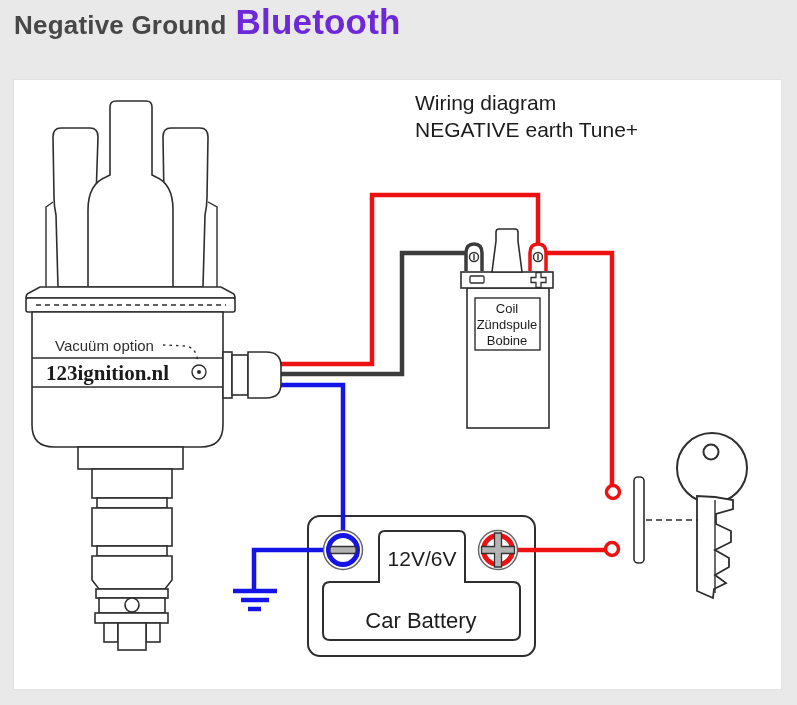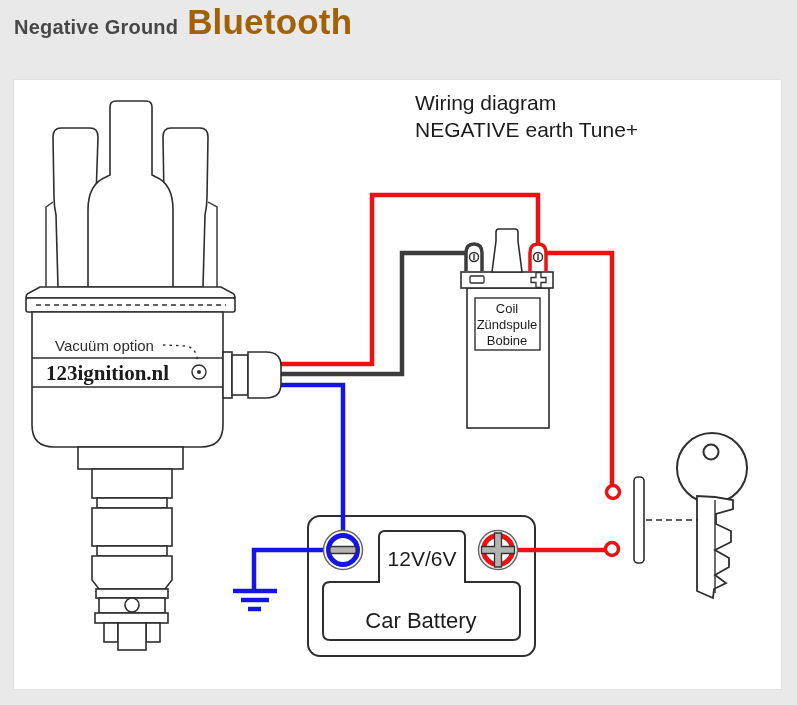--- a/index.html
+++ b/index.html
@@ -6,21 +6,21 @@
   body{
     width:797px;height:705px;position:relative;overflow:hidden;
     background:#e9e9e9;
     font-family:"Liberation Sans",sans-serif;
   }
   .page-header{
     position:absolute;left:14px;top:2px;
     display:flex;align-items:baseline;gap:9px;
     color:#474747;
   }
-  .page-header .h-prefix{font-size:20px;font-weight:700;letter-spacing:.2px;}
+  .page-header .h-prefix{font-size:26px;font-weight:700;letter-spacing:.2px;}
   .page-header .h-highlight{font-size:35px;font-weight:700;letter-spacing:.2px;}
   .page-header .h-suffix{font-size:26px;font-weight:600;letter-spacing:.2px;}
   .diagram-panel{
     position:absolute;left:13px;top:79px;width:769px;height:611px;
     background:#ffffff;border:1px solid #e2e2e2;box-sizing:border-box;
   }
   svg{position:absolute;left:0;top:0;}
   .outline{fill:#ffffff;stroke:#2e2e2e;stroke-width:1.6;}
   .thin{fill:none;stroke:#2e2e2e;stroke-width:1.4;}
   .wire{fill:none;stroke-width:4.5;stroke-linecap:butt;stroke-linejoin:miter;}
@@ -30,21 +30,21 @@
   .brand-text{font-size:21px;font-weight:700;font-family:"Liberation Serif",serif;}
   .coil-text{font-size:13px;text-anchor:middle;}
   .volt-text{font-size:21px;text-anchor:middle;}
   .batt-text{font-size:22px;text-anchor:middle;}
 </style>
 </head>
 <body>
 
 <div class="page-header">
   <span class="h-prefix">Negative Ground</span>
-  <span class="h-highlight" style="color: #a16207;">Bluetooth</span>
+  <span class="h-highlight" style="color: #6d28d9;">Bluetooth</span>
 </div>
 
 <div class="diagram-panel"></div>
 
 <svg width="797" height="705" viewBox="0 0 797 705">
 
   <g>
     <text class="svg-text title-text" x="415" y="110">Wiring diagram</text>
     <text class="svg-text title-text" x="415" y="137">NEGATIVE earth Tune+</text>
   </g>

